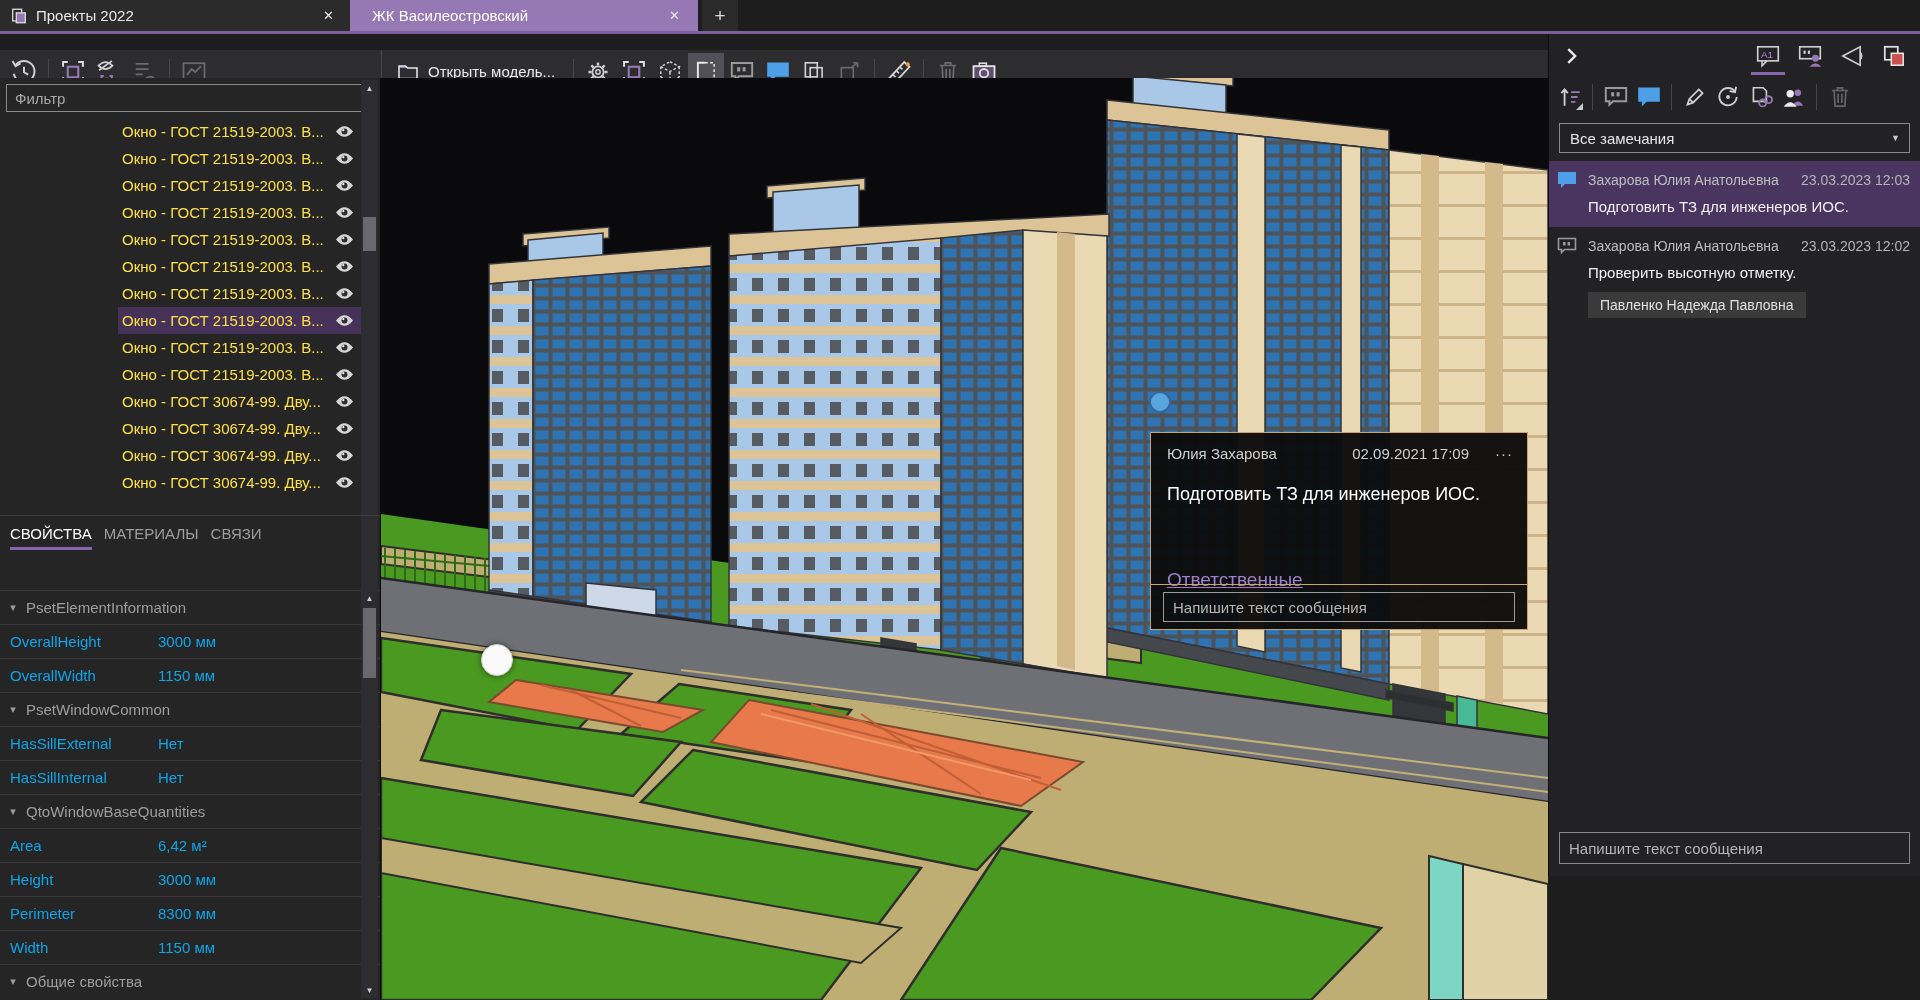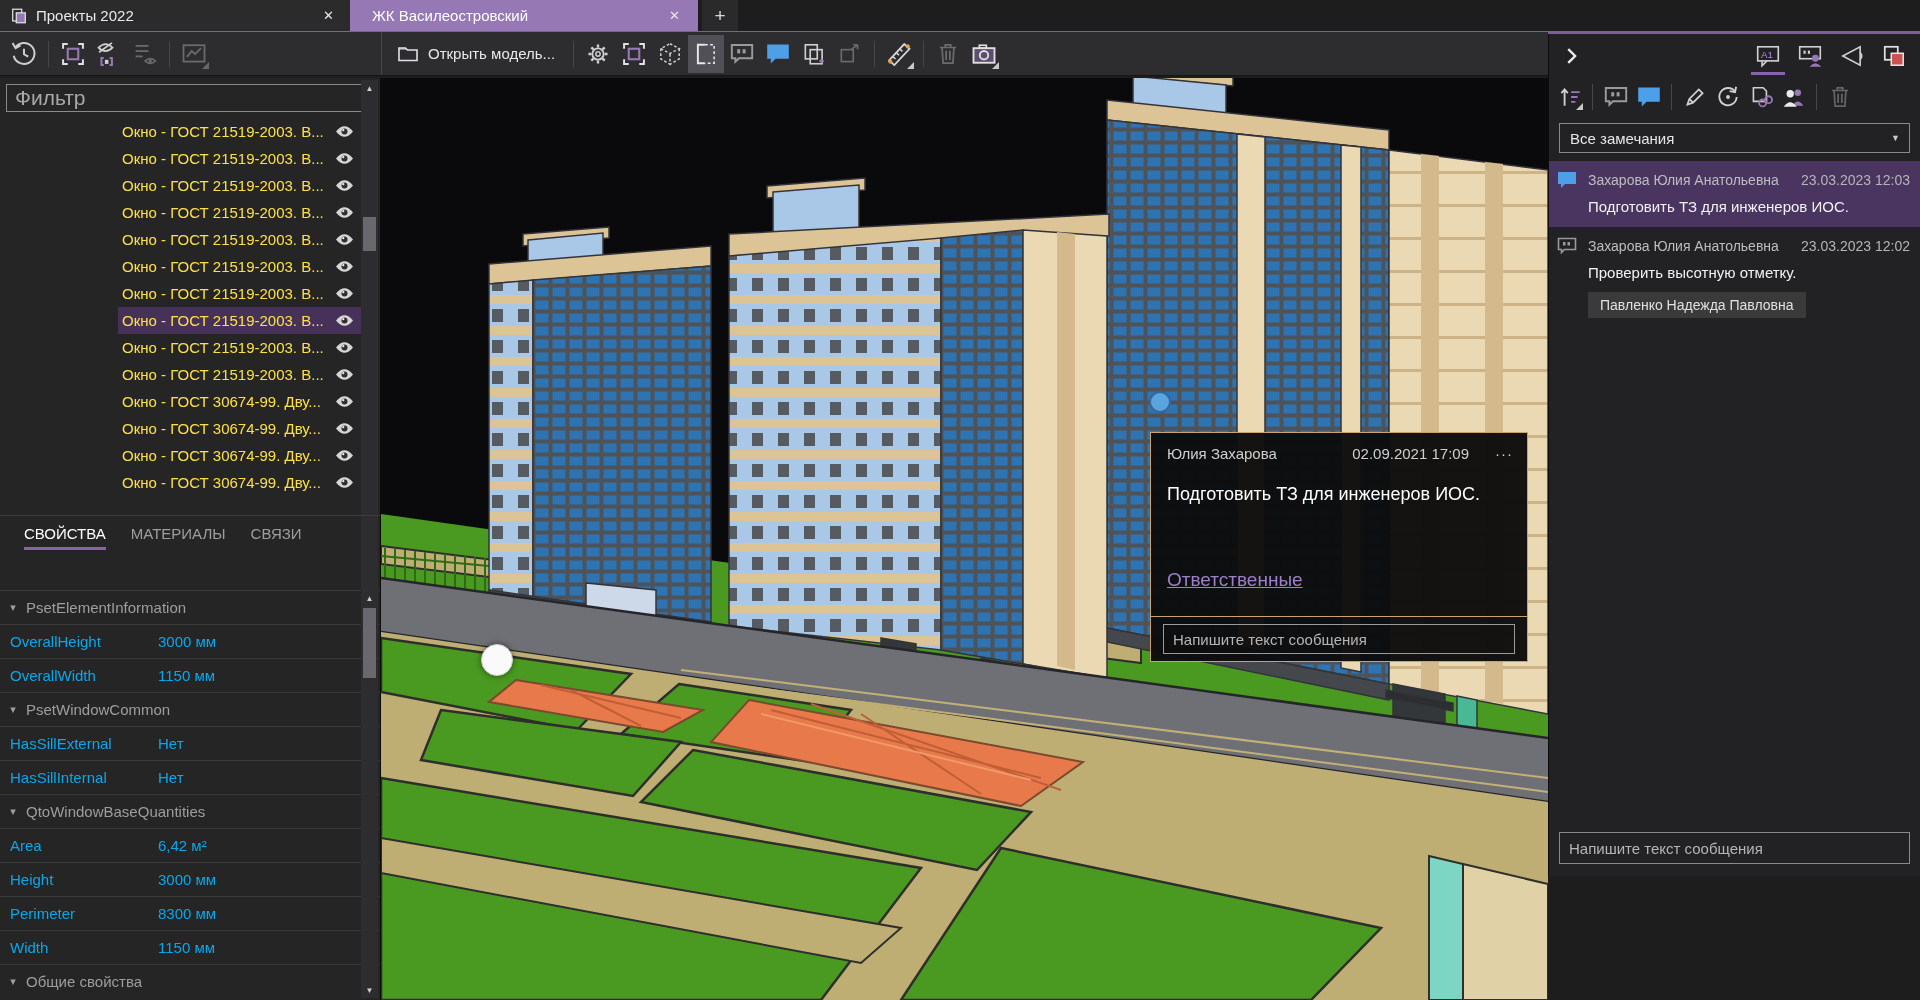--- a/index.html
+++ b/index.html
@@ -12,57 +12,57 @@
   .tab { height:31px; display:flex; align-items:center; font-size:15px; color:#e8e8e8; position:relative; }
   .tab-inactive { width:350px; background:#2b2b2c; padding:0 12px 0 10px; }
   .tab-active { width:348px; background:#9678b4; color:#ffffff; padding:0 14px 0 22px; }
   .tab-label { flex:1; white-space:nowrap; overflow:hidden; }
   .tab-close { font-size:13px; color:#e8e8e8; padding:2px 4px; cursor:default; }
   .tab-docicon { margin-right:8px; display:flex; }
   .newtab { width:36px; height:31px; background:#2a2a2b; margin-left:4px; display:flex;
     align-items:center; justify-content:center; color:#d8d8d8; font-size:19px; }
 
   
-  #toolbar { position:absolute; left:0; top:32px; width:1548px; height:44px;
+  #toolbar { position:absolute; left:0; top:50px; width:1548px; height:44px;
     background:#2d2d30; border-bottom:1px solid #151517; display:flex; align-items:center; }
   .tb-left { width:381px; display:flex; align-items:center; padding-left:6px; height:100%; }
   .tb-center { flex:1; display:flex; align-items:center; height:100%;
     border-left:1px solid #47474b; padding-left:8px; }
   .icon-btn { width:36px; height:38px; display:flex; align-items:center; justify-content:center;
     position:relative; flex:none; }
   .icon-btn.active { background:#505056; }
   .disabled { opacity:.38; }
   .vsep { width:1px; height:26px; background:#47474b; margin:0 6px; flex:none; }
   .corner { position:absolute; right:3px; bottom:4px; width:0; height:0;
     border-left:7px solid transparent; border-bottom:7px solid #c8c8c8; }
   .open-model { display:flex; align-items:center; gap:8px; padding:0 12px 0 6px;
     height:38px; color:#e8e8e8; font-size:15px; white-space:nowrap; }
 
   
   #leftpanel { position:absolute; left:0; top:78px; width:381px; height:922px;
     background:#252526; border-right:1px solid #0c0c0d; }
   .filter-wrap { position:absolute; left:6px; top:6px; right:9px; }
   .filter-wrap input { width:100%; height:28px; background:transparent; border:1px solid #8a8a8a;
-    color:#e6e6e6; font-size:21px; padding:0 8px; font-family:inherit; outline:none; }
+    color:#e6e6e6; font-size:15px; padding:0 8px; font-family:inherit; outline:none; }
   .filter-wrap input::placeholder { color:#a8a8a8; }
   #tree { position:absolute; left:0; top:40px; right:0; height:386px; overflow:hidden; }
   .tree-row { height:27px; display:flex; align-items:center; margin-left:118px; width:244px;
     padding:0 6px 0 4px; }
   .tree-row.selected { background:#463259; }
   .tree-label { flex:1; font-size:15px; color:#fde047; white-space:nowrap; overflow:hidden; }
   .tree-eye { width:21px; display:flex; flex:none; }
   .scrollbar { position:absolute; width:17px; background:#2d2d30; }
   #tree-sb { right:2px; top:2px; bottom:2px; }
   .sb-arrow { position:absolute; left:0; right:0; height:16px; display:flex; align-items:center;
     justify-content:center; color:#cfcfcf; font-size:8px; }
   .sb-up { top:0; } .sb-down { bottom:0; }
   .sb-thumb { position:absolute; left:2px; right:2px; background:#68686d; }
 
   #props { position:absolute; left:0; top:437px; right:0; bottom:0; border-top:1px solid #3c3c3f; }
-  .ptabs { height:34px; display:flex; gap:25px; padding-left:24px; align-items:stretch; font-size:15px; }
+  .ptabs { height:34px; display:flex; gap:12px; padding-left:10px; align-items:stretch; font-size:15px; }
   .ptab { color:#9e9e9e; display:flex; align-items:center; position:relative; }
   .ptab.active { color:#ffffff; }
   .ptab.active::after { content:""; position:absolute; left:0; right:0; bottom:0; height:3px; background:#8a63ad; }
   .phead { height:40px; display:flex; align-items:center; font-size:15px; color:#e0e0e0; }
   .pn { width:158px; padding-left:10px; flex:none; }
   #prows { position:absolute; left:0; top:74px; right:0; bottom:0; overflow:hidden; }
   .prow, .pgroup { height:34px; display:flex; align-items:center; border-top:1px solid #39393c;
     font-size:15px; }
   .prow { color:#0ea5e9; }
   .pgroup { color:#9e9e9e; }
@@ -72,21 +72,21 @@
   
   #viewport { position:absolute; left:381px; top:78px; width:1167px; height:922px;
     background:#0a0a0d; overflow:hidden; }
   #scene { position:absolute; left:0; top:0; }
   .marker { position:absolute; border-radius:50%; }
   .marker-white { width:32px; height:32px; background:#fafafa; border:1px solid #cfcfcf;
     box-shadow:0 0 6px rgba(0,0,0,.5); }
   .marker-blue { width:22px; height:22px; background:#58a5e0; border:2px solid #35689a; }
 
   
-  #popup { position:absolute; left:769px; top:354px; width:378px; height:230px;
+  #popup { position:absolute; left:769px; top:354px; width:378px; height:198px;
     background:rgba(12,12,12,.97); border:1px solid #c9a46a; color:#e8e8e8; }
   .pp-head { display:flex; align-items:center; padding:12px 14px 0 16px; font-size:15px; color:#cfcfcf; }
   .pp-author { flex:1; }
   .pp-time { margin-right:26px; }
   .pp-more { letter-spacing:1px; font-size:15px; }
   .pp-text { padding:22px 16px 0; font-size:18px; color:#ffffff; }
   .pp-link { position:absolute; left:16px; top:136px; font-size:19px; color:#9d7fc8;
     text-decoration:underline; }
   .pp-inputzone { position:absolute; left:0; right:0; bottom:0; height:45px; border-top:1px solid #c9a46a;
     display:flex; align-items:center; padding:0 12px; }

